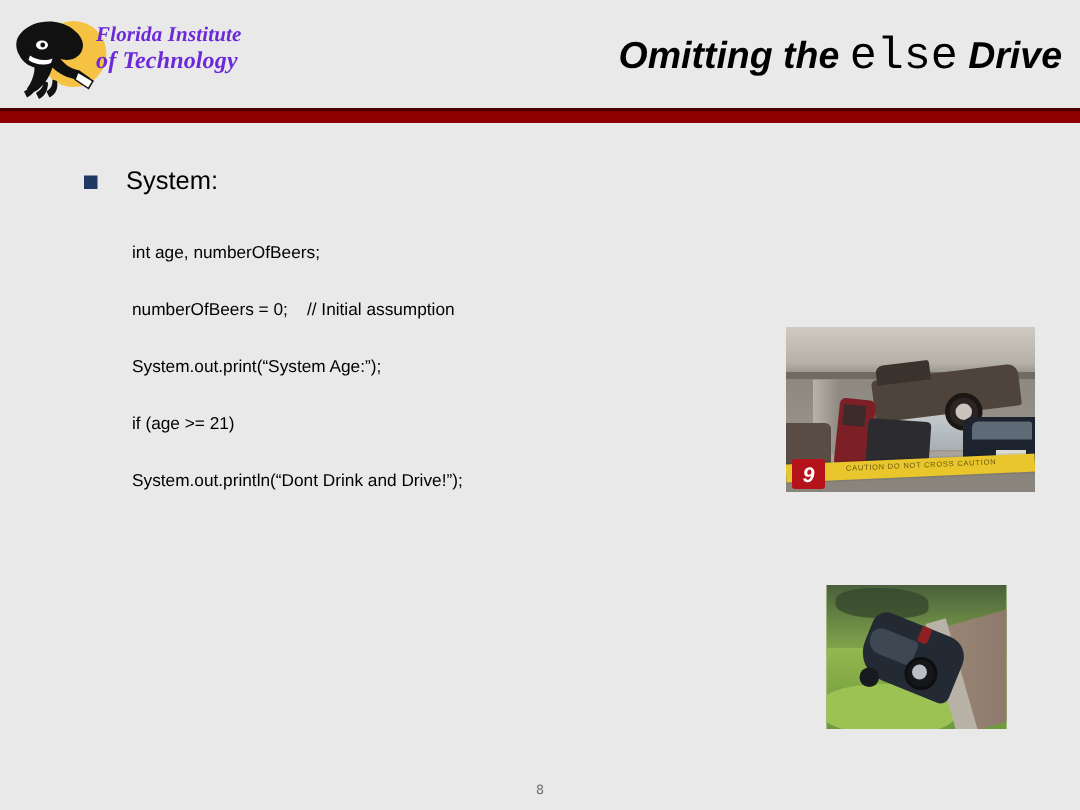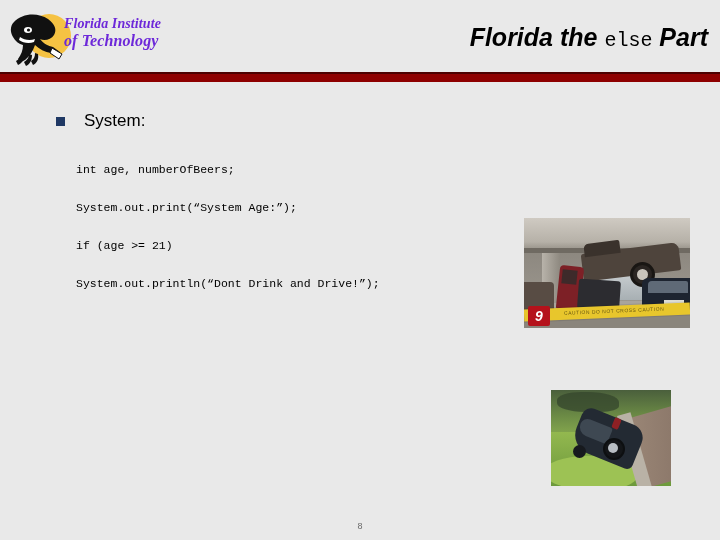--- a/index.html
+++ b/index.html
@@ -68,21 +68,21 @@
   }
   .title-seg-italic {
     font-family: "Liberation Sans", sans-serif;
     font-style: italic;
     font-weight: bold;
   }
   .title-seg-mono {
     font-family: "Liberation Mono", monospace;
     font-style: normal;
     font-weight: normal;
-    font-size: 20px;
+    font-size: 30px;
   }
 
   #header-rule {
     position: absolute;
     left: 0;
     top: 72px;
     width: 720px;
     height: 10px;
     background: #8e0000;
     border-top: 2px solid #4d0000;
@@ -106,24 +106,24 @@
   }
   #bullet-label {
     font-size: 17px;
     line-height: 22px;
     color: #000000;
     white-space: nowrap;
   }
 
   #code-block {
     position: absolute;
-    left: 76px;
+    left: 88px;
     top: 164px;
     width: 420px;
-    font-family: Liberation Mono, monospace;
+    font-family: Liberation Sans, sans-serif;
     font-size: 11.5px;
     color: #000000;
   }
   .code-line {
     white-space: pre;
     line-height: 11px;
     height: 11px;
     margin-bottom: 27px;
   }
   .code-line:last-child { margin-bottom: 4px; }
@@ -333,33 +333,34 @@
       <path d="M12 29 C16 32, 22 33, 27 31 L26 34 C21 36, 15 35, 11 32 Z" fill="#ffffff"></path>
       <path d="M44 40 L54 46 L51 51 L42 45 Z" fill="#ffffff" stroke="#111111" stroke-width="1"></path>
     </svg>
     <div id="logo-wordmark">
       <div class="wm-line" id="wm-line1">Florida Institute</div>
       <div class="wm-line" id="wm-line2">of Technology</div>
     </div>
   </div>
 
   <div id="slide-title">
-    <span class="title-seg-italic">Florida the </span><span class="title-seg-mono">else</span><span class="title-seg-italic"> Part</span>
+    <span class="title-seg-italic">Omitting the </span><span class="title-seg-mono">else</span><span class="title-seg-italic"> Drive</span>
   </div>
 
   <div id="header-rule"></div>
 </div>
 
 <div id="bullet-row">
   <span id="bullet-marker"></span>
   <span id="bullet-label">System:</span>
 </div>
 
 <div id="code-block">
   <div class="code-line">int age, numberOfBeers;</div>
+  <div class="code-line">numberOfBeers = 0;    // Initial assumption</div>
   <div class="code-line">System.out.print(“System Age:”);</div>
   <div class="code-line">if (age &gt;= 21)</div>
   <div class="code-line">System.out.println(“Dont Drink and Drive!”);</div>
 </div>
 
 <div id="photo-garage">
   <div class="pg-ceiling"></div>
   <div class="pg-ceilbeam"></div>
   <div class="pg-wall"></div>
   <div class="pg-bright"></div>

